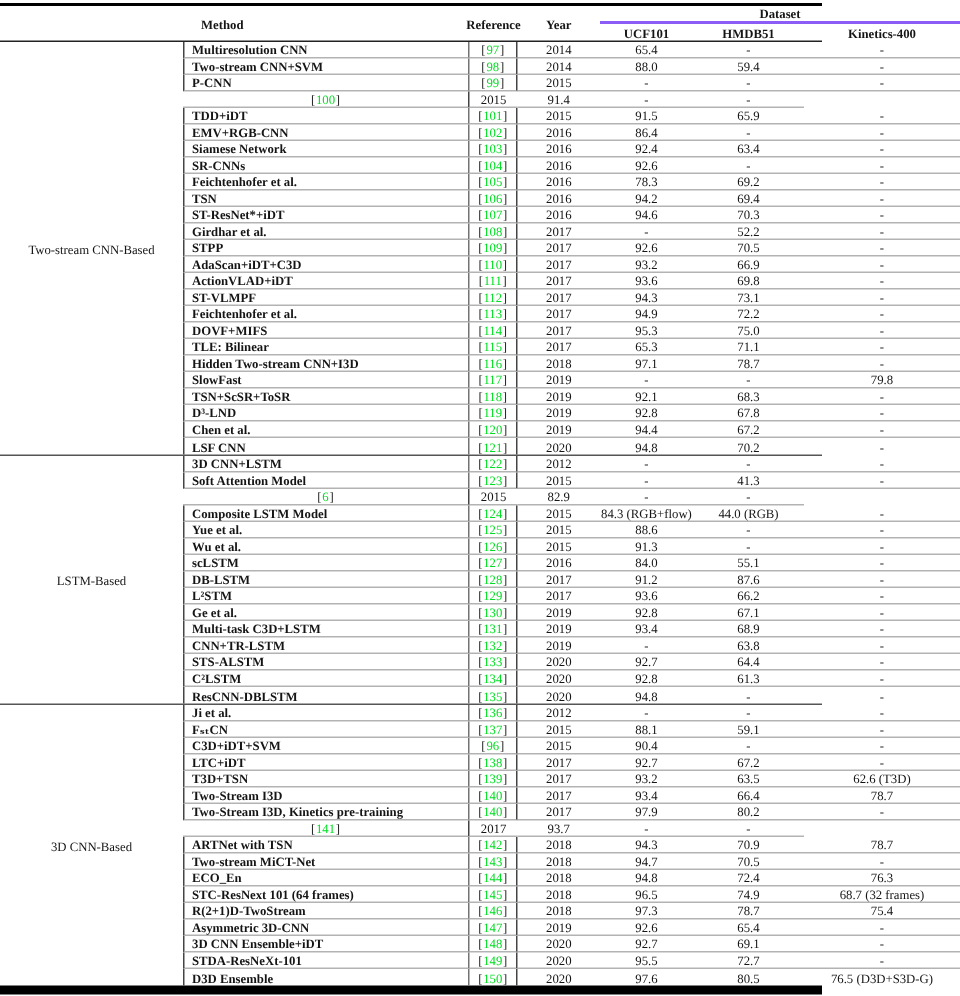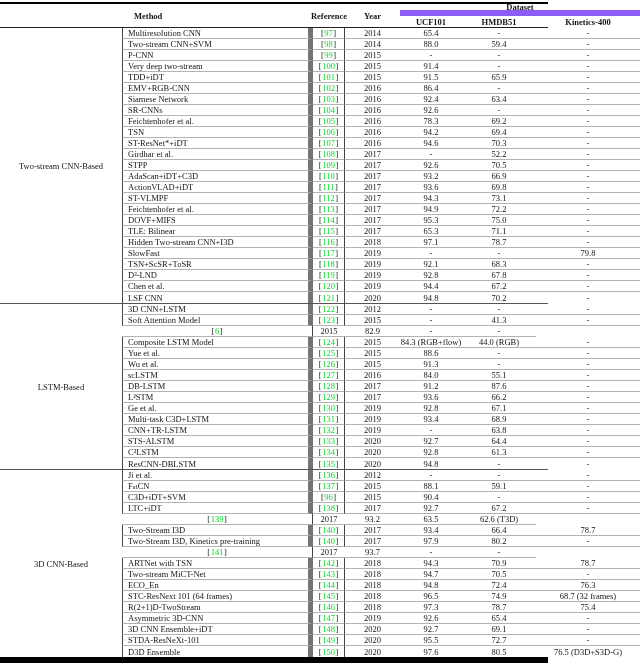--- a/index.html
+++ b/index.html
@@ -18,21 +18,21 @@
     display:grid;
     grid-template-columns:122px 191px 32px 55px 62px 74px 104px;
     grid-template-rows:12px 11px;
     border-bottom:1px solid #222;
     font-weight:bold;font-size:8.5px;
   }
   .hc{display:flex;align-items:center;justify-content:center;white-space:nowrap;}
   .h-method{grid-column:2;grid-row:1/3;justify-content:flex-start;padding-left:12px;}
   .h-ref{grid-column:3;grid-row:1/3;}
   .h-year{grid-column:4;grid-row:1/3;}
-  .h-dataset{grid-column:5/8;grid-row:1;border-bottom:6px solid #8b5cf6;}
+  .h-dataset{grid-column:5/8;grid-row:1;border-bottom:2px solid #8b5cf6;}
   .h-ucf{grid-column:5;grid-row:2;}
   .h-hmdb{grid-column:6;grid-row:2;}
   .h-kin{grid-column:7;grid-row:2;}
 
   
   #tbody{border-bottom:3px solid #000;}
   .group{position:relative;}
   .group{border-bottom:1px solid #555;}
   .group:last-child{border-bottom:none;}
   .group-label{
@@ -48,21 +48,21 @@
   .c{
     box-sizing:border-box;
     display:flex;align-items:center;justify-content:center;
     font-size:8.5px;line-height:10px;white-space:nowrap;
     border-bottom:1px solid #b3b3b3;
   }
   .c-group{border-bottom:none;}
   .row:last-child .c{border-bottom:none;}
   .c-method{
     justify-content:flex-start;padding-left:5px;
-    border-left:1px solid #444;border-right:5px solid #737373;
+    border-left:1px solid #444;border-right:1px solid #737373;font-weight:bold;
   }
   .c-ref{border-right:1px solid #444;}
   .refnum{color:var(--ref-green,#00dd22);padding:0 0.5px;}
   .bracket{color:#1a1a1a;}
 </style>
 </head>
 <body>
 
 <div class="table-wrap">
   <div class="rule-top"></div>
@@ -114,21 +114,20 @@
             <span class="refnum">99</span>
             <span class="bracket">]</span>
           </div>
           <div class="c c-year">2015</div>
           <div class="c c-ucf">-</div>
           <div class="c c-hmdb">-</div>
           <div class="c c-kin">-</div>
         </div>
         <div class="row">
           <div class="c c-group"></div>
-          <div class="c c-method">Very deep two-stream</div>
           <div class="c c-ref">
             <span class="bracket">[</span>
             <span class="refnum">100</span>
             <span class="bracket">]</span>
           </div>
           <div class="c c-year">2015</div>
           <div class="c c-ucf">91.4</div>
           <div class="c c-hmdb">-</div>
           <div class="c c-kin">-</div>
         </div>
@@ -652,20 +651,21 @@
             <span class="refnum">138</span>
             <span class="bracket">]</span>
           </div>
           <div class="c c-year">2017</div>
           <div class="c c-ucf">92.7</div>
           <div class="c c-hmdb">67.2</div>
           <div class="c c-kin">-</div>
         </div>
         <div class="row">
           <div class="c c-group"></div>
+          <div class="c c-method">T3D+TSN</div>
           <div class="c c-ref">
             <span class="bracket">[</span>
             <span class="refnum">139</span>
             <span class="bracket">]</span>
           </div>
           <div class="c c-year">2017</div>
           <div class="c c-ucf">93.2</div>
           <div class="c c-hmdb">63.5</div>
           <div class="c c-kin">62.6 (T3D)</div>
         </div>

